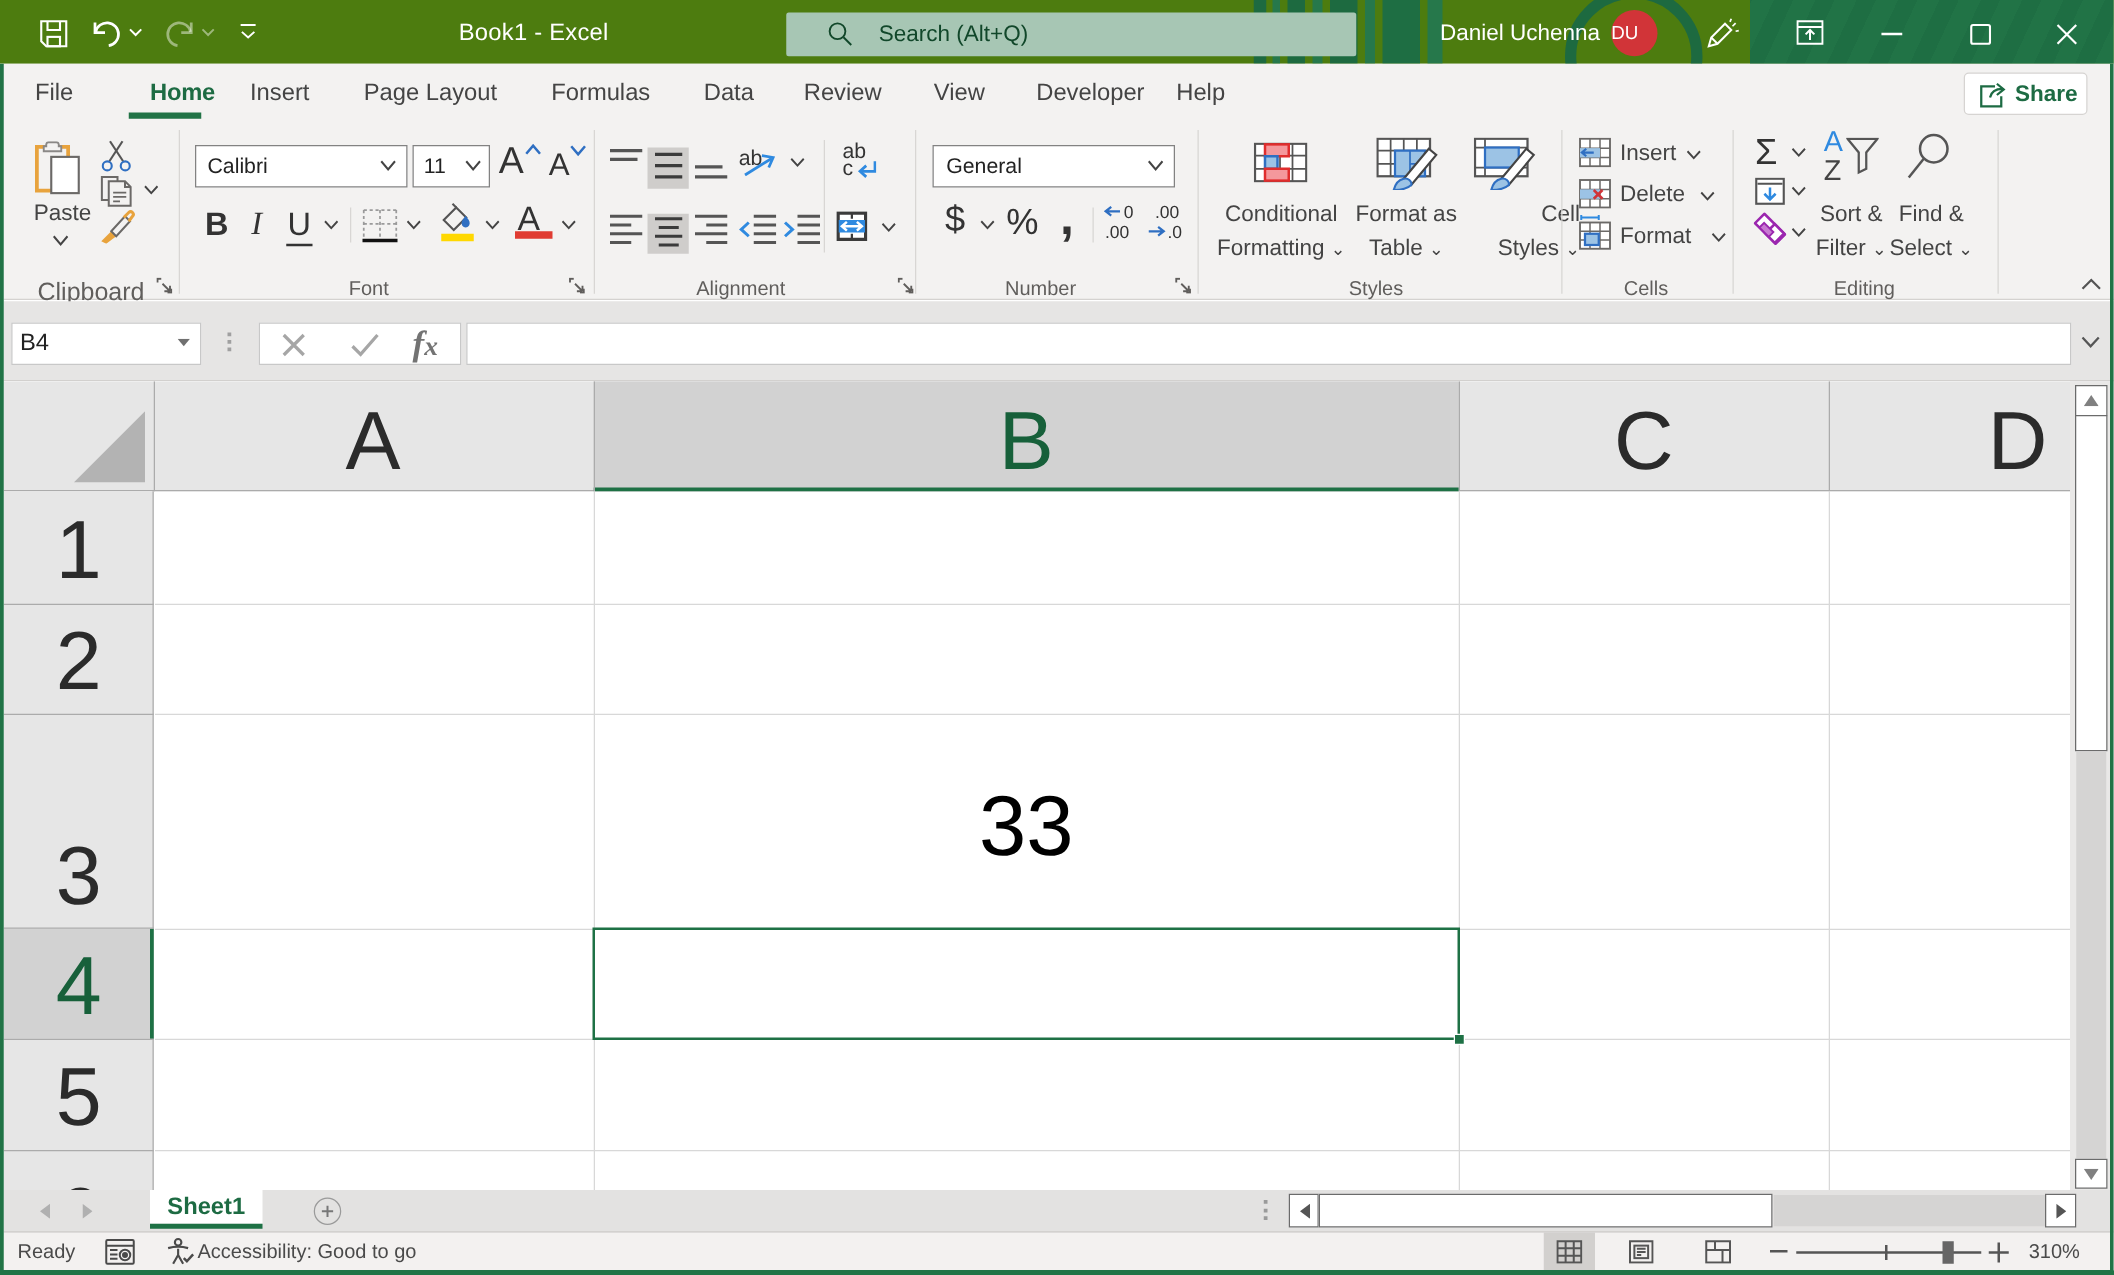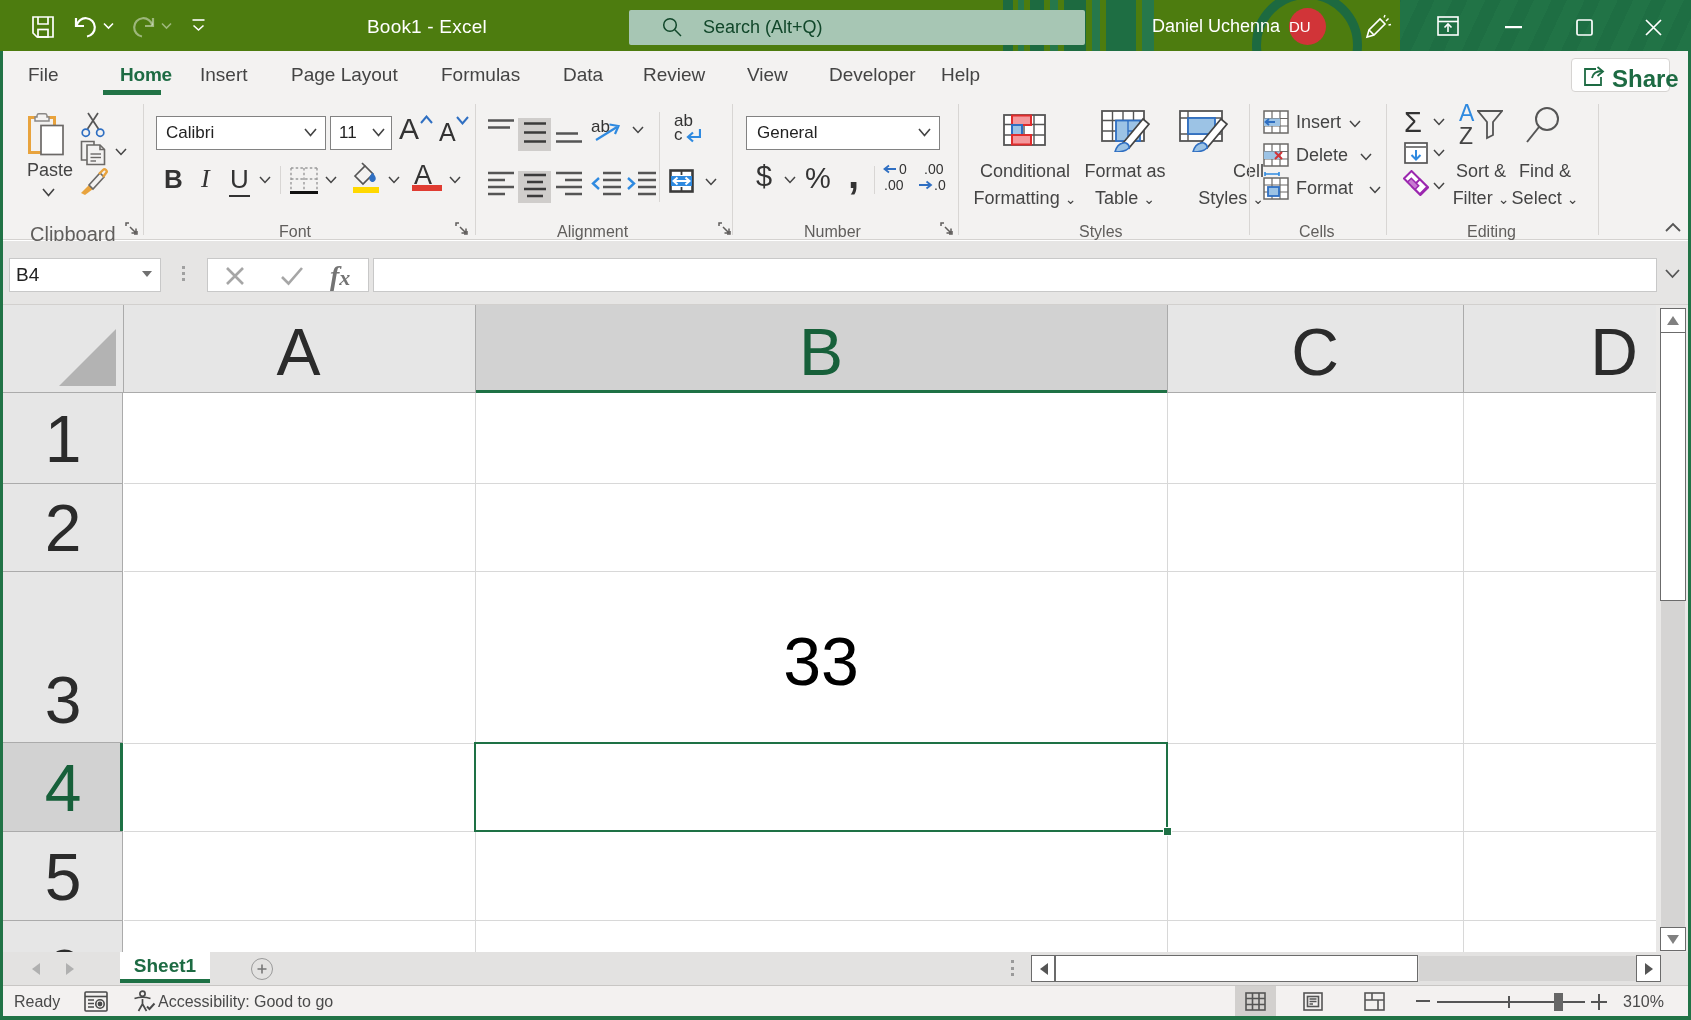--- a/index.html
+++ b/index.html
@@ -95,21 +95,21 @@
   <div class="abs" style="left:747px;top:13px">View</div>
   <div class="abs" style="left:829px;top:13px">Developer</div>
   <div class="abs" style="left:941px;top:13px">Help</div>
 
   <div class="abs" style="left:1571px;top:7px;width:99px;height:34px;background:#fff;border:1px solid #d6d4d2;border-radius:4px">
     <svg class="ico" style="left:10px;top:6px" width="24" height="22" viewBox="0 0 24 22" fill="none" stroke="#1d6b43" stroke-width="1.8">
       <path d="M14 4 H3 V20 H19 V12"></path>
         <path d="M10 13 C11 8 15 6 20 6"></path>
         <path d="M15.5 2 L21 6.5 L15.5 11"></path>
     </svg>
-    <div class="abs" style="left:40px;top:6px;color:#1d6b43;font-size:24px;font-weight:700">Share</div>
+    <div class="abs" style="left:40px;top:6px;color:#1d6b43;font-size:18px;font-weight:700">Share</div>
   </div>
 </div>
 
 <div class="abs" id="ribbon" style="left:3px;top:96px;width:1688px;height:144px;background:#f3f2f1;border-bottom:1px solid #d4d2d0;color:#444">
 
   <svg class="ico" style="left:25px;top:17px" width="38" height="44" viewBox="0 0 38 44">
     <rect x="1.5" y="4.5" width="25" height="35" fill="none" stroke="#e8a33d" stroke-width="3"></rect>
     <path d="M9 4 V2.5 A2 2 0 0 1 11 .8 H17 A2 2 0 0 1 19 2.5 V4 H21 V8 H7 V4 Z" fill="#f3f2f1" stroke="#8a8886" stroke-width="1.5"></path>
     <rect x="13" y="12.5" width="22" height="29" fill="#fff" stroke="#6b6967" stroke-width="1.7"></rect>
   </svg>

